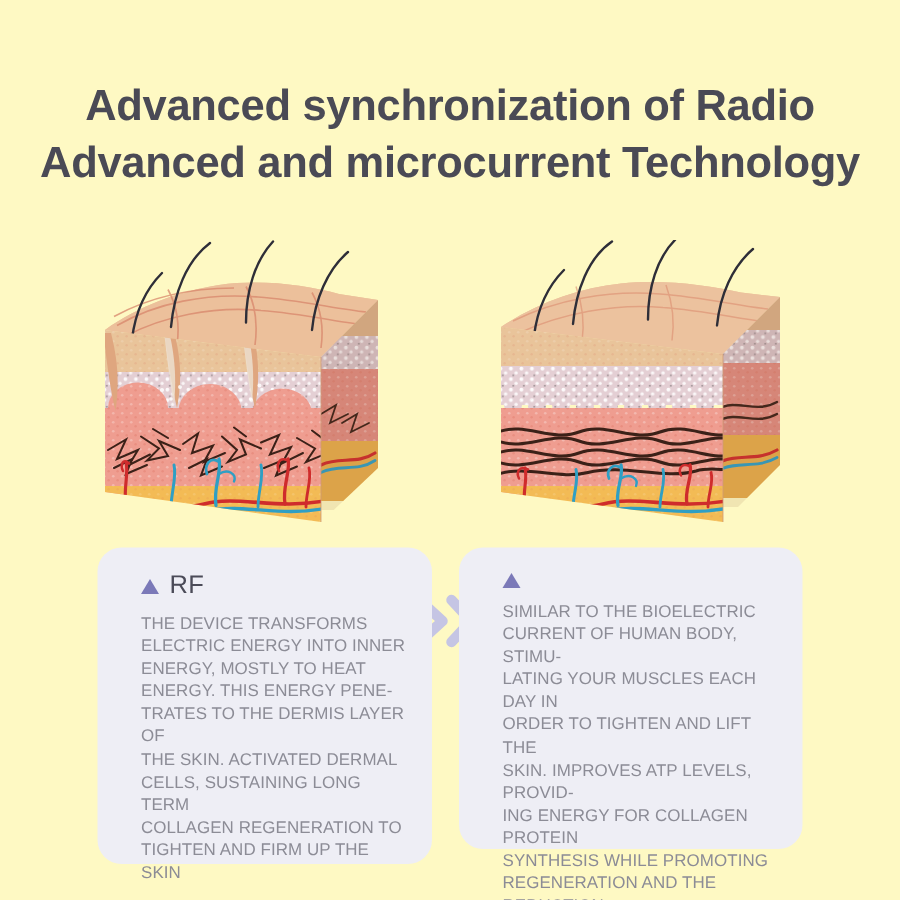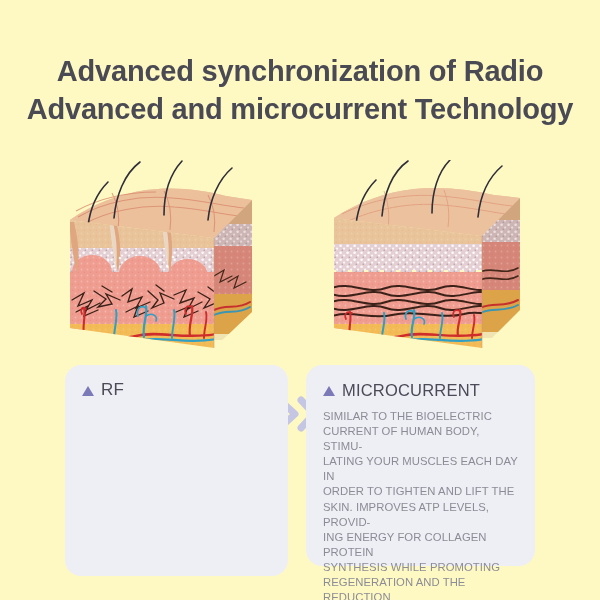--- a/index.html
+++ b/index.html
@@ -62,21 +62,21 @@
     left: 0;
     top: 365px;
     width: 600px;
     height: 220px;
   }
   .card {
     position: absolute;
     background: #eeeef5;
     border-radius: 16px;
     box-sizing: border-box;
-    padding: 16px 17px 14px 17px;
+    padding: 16px 17px 14px 29px;
   }
   .card-left {
     left: 65px;
     top: 0;
     width: 223px;
     height: 211px;
   }
   .card-right {
     left: 306px;
     top: 0;
@@ -396,26 +396,34 @@
     </svg>
   </div>
 
   <div class="cards">
 
     <div class="card card-left">
       <div class="card-head">
         <span class="tri-icon"></span>
         <span class="card-title">RF</span>
       </div>
+      <div class="card-body">THE DEVICE TRANSFORMS
+ELECTRIC ENERGY INTO INNER
+ENERGY, MOSTLY TO HEAT
+ENERGY. THIS ENERGY PENE-
+TRATES TO THE DERMIS LAYER OF
+THE SKIN. ACTIVATED DERMAL
+CELLS, SUSTAINING LONG TERM
+COLLAGEN REGENERATION TO
+TIGHTEN AND FIRM UP THE SKIN</div>
     </div>
 
     <div class="card card-right">
       <div class="card-head">
         <span class="tri-icon"></span>
-        <span class="card-title small">MICROCURRENT</span>
       </div>
       <div class="card-body"> SIMILAR TO THE BIOELECTRIC
 CURRENT OF HUMAN BODY, STIMU-
 LATING YOUR MUSCLES EACH DAY IN
 ORDER TO TIGHTEN AND LIFT THE
 SKIN. IMPROVES ATP LEVELS, PROVID-
 ING ENERGY FOR COLLAGEN PROTEIN
 SYNTHESIS WHILE PROMOTING
 REGENERATION AND THE REDUCTION
 OF WRINKLES</div>

